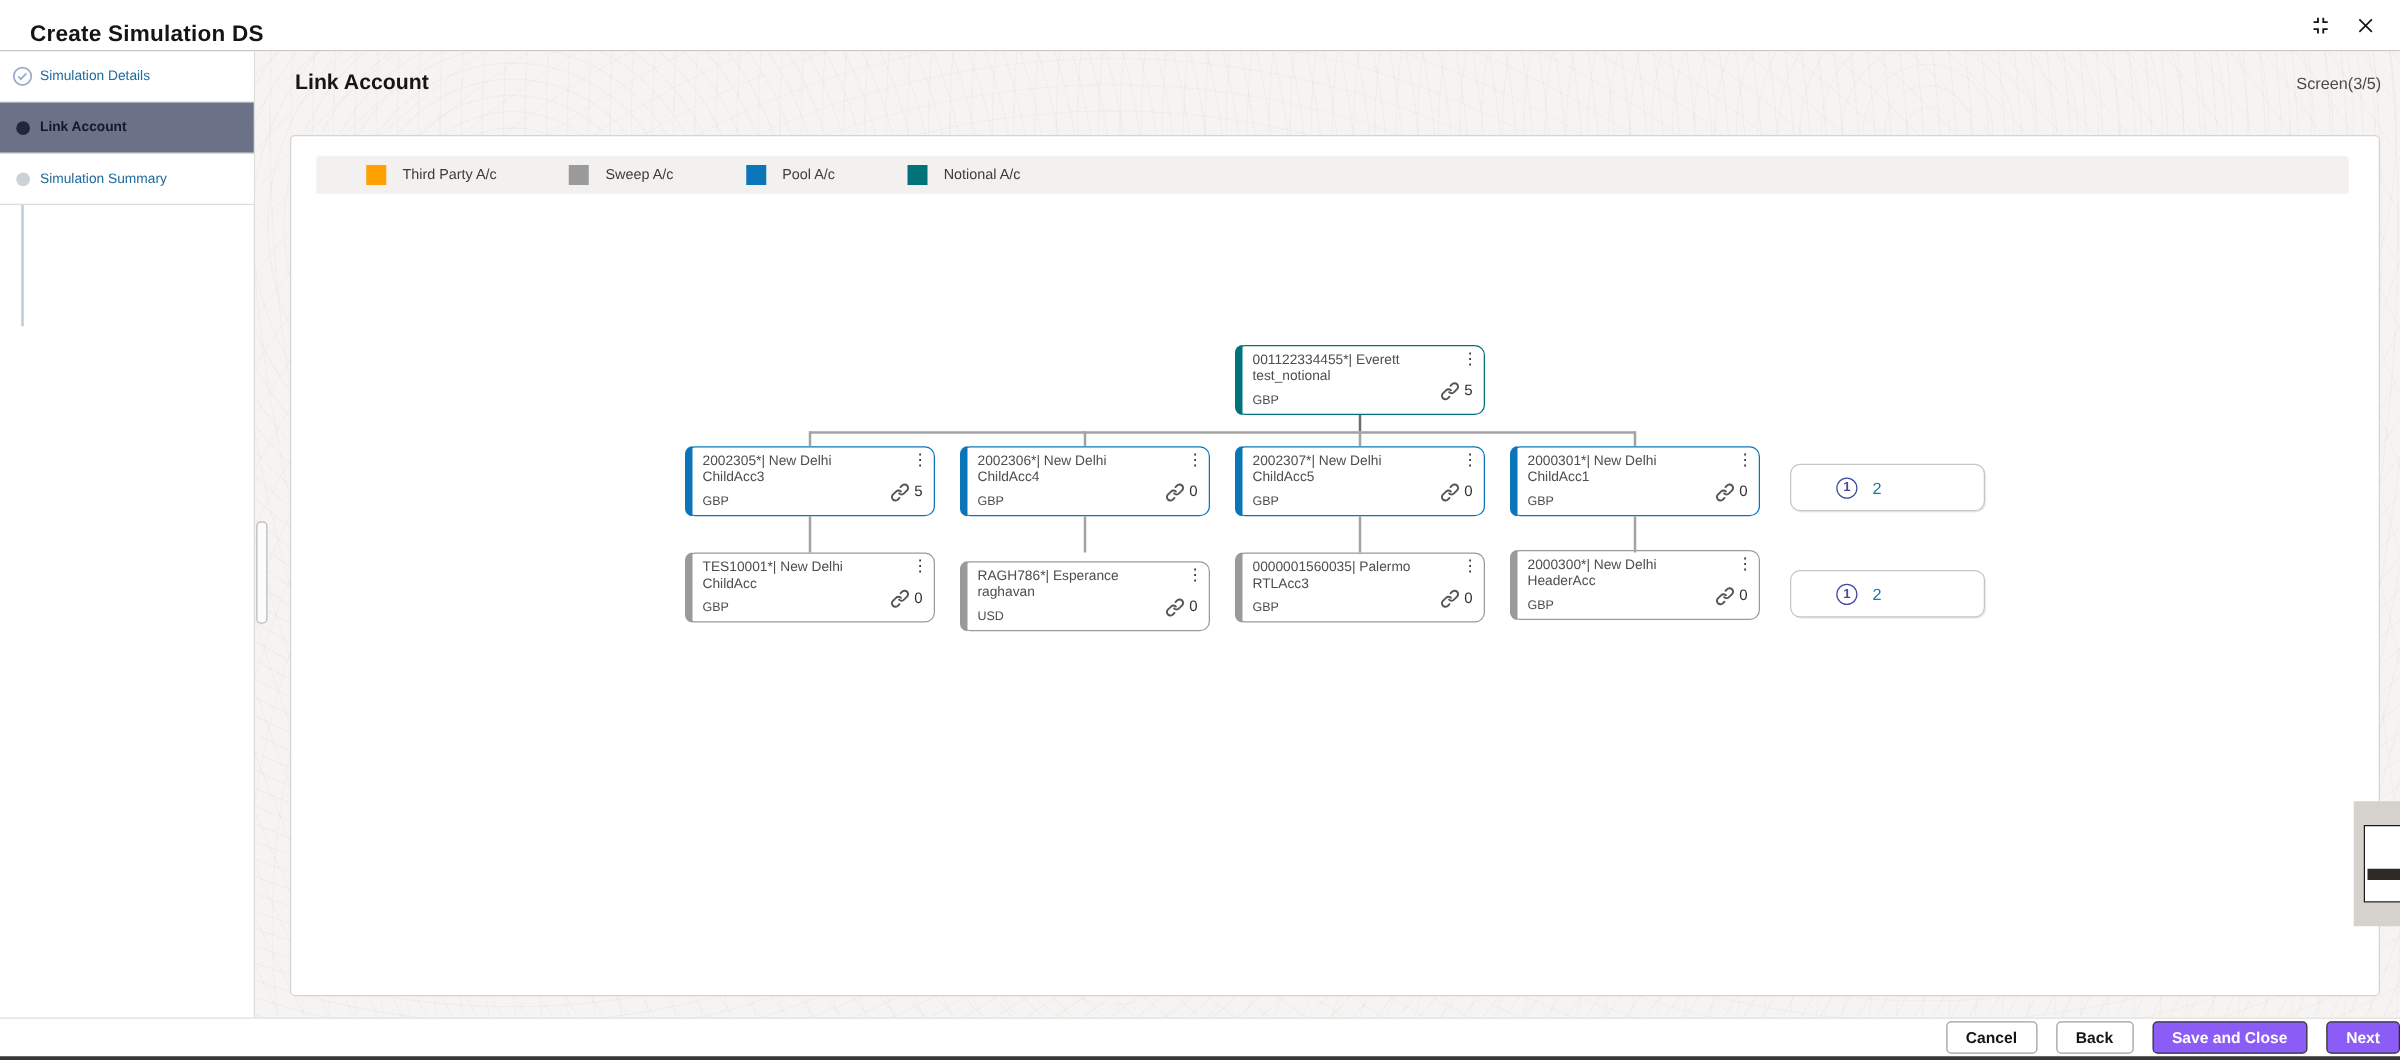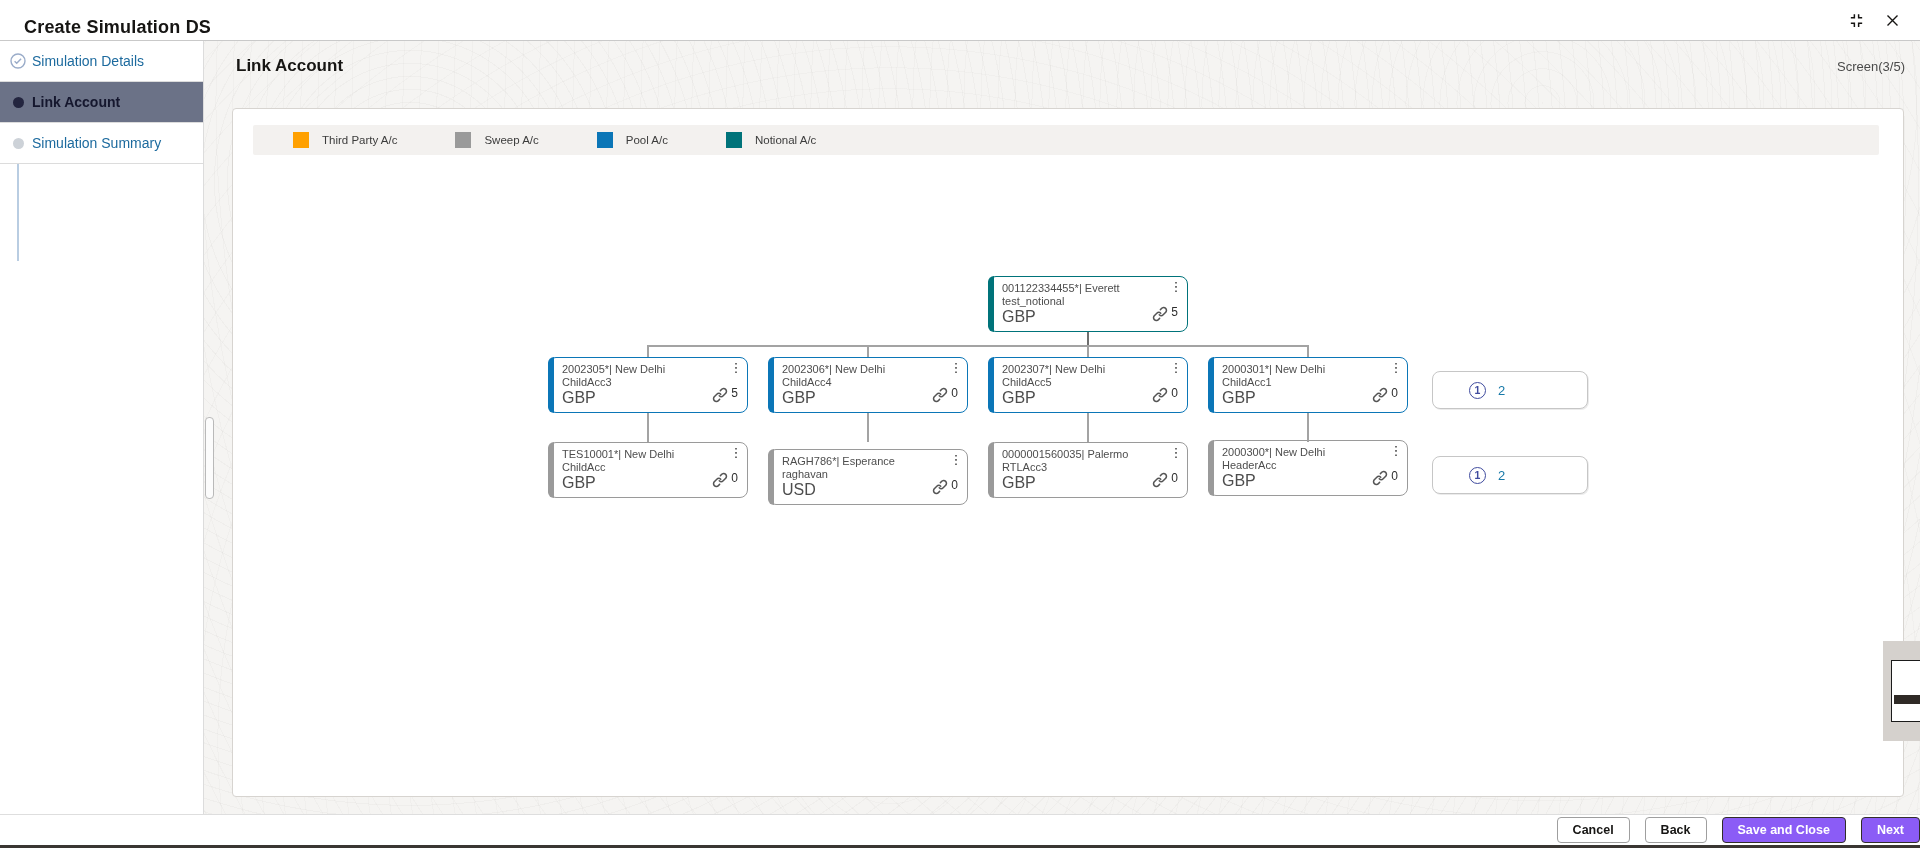--- a/index.html
+++ b/index.html
@@ -20,21 +20,21 @@
   .sidebar{
     position:absolute;left:0;top:41px;width:203px;height:777px;background:#fff;
     border-right:1px solid #dcdcdc;z-index:20;
   }
   .step-line{position:absolute;left:17px;top:20px;width:2px;height:200px;background:#b9cde2;z-index:0;}
   .step{
     position:relative;height:40px;display:flex;align-items:center;
     border-bottom:1px solid #dcdcdc;cursor:pointer;background:#fff;
   }
   .step .step-icon{position:relative;z-index:1;margin-left:10px;width:16px;height:16px;display:flex;align-items:center;justify-content:center;}
-  .step .lbl{margin-left:6px;font-size:14px;color:#1c6a9e;}
+  .step .lbl{margin-left:6px;font-size:11px;color:#1c6a9e;}
   .step.active{background:#6b7287;}
   .step.active .lbl{color:#15172e;font-weight:600;}
   .dot{width:11px;height:11px;border-radius:50%;}
   .dot.dark{background:#23253f;}
   .dot.gray{background:#cdd2d8;}
   
   .scroll-thumb{position:absolute;left:205px;top:417px;width:7px;height:80px;border:1px solid #b9b9b9;border-radius:4px;background:#fcfcfc;z-index:25;cursor:grab;}
   
   .main{
     position:absolute;left:204px;top:41px;width:1716px;height:777px;
@@ -64,21 +64,21 @@
   .node{
     position:absolute;width:200px;height:56px;background:#fff;box-sizing:border-box;
     border:1.5px solid var(--c);border-radius:8px;cursor:pointer;
   }
   .node::before{content:"";position:absolute;left:-1px;top:-1px;bottom:-1px;width:6px;background:var(--c);border-radius:7px 0 0 7px;}
   .node .ntitle{
     position:absolute;left:13px;top:5px;width:150px;font-size:11px;line-height:1.22;color:#4d4d4d;
   }
   .node .kebab{position:absolute;right:4px;top:3px;width:14px;text-align:center;font-size:13px;color:#2e2e2e;cursor:pointer;line-height:1;letter-spacing:0;}
   .node .bottom{position:absolute;left:13px;right:9px;bottom:5px;display:flex;justify-content:space-between;align-items:flex-end;}
-  .node .ccy{font-size:16px;color:#4d4d4d;}
+  .node .ccy{font-size:10px;color:#4d4d4d;}
   .node .linkwrap{display:flex;align-items:flex-end;}
   .node .lcount{font-size:12px;color:#2e2e2e;margin-left:3px;transform:translateY(-7px);}
   .hline,.vline{position:absolute;background:#a3a3a3;}
   .vline.dark{background:#6e6e6e;width:2px;}
   .badge{
     position:absolute;width:156px;height:38px;background:#fff;border:1px solid #c6c6c6;border-radius:8px;
     box-sizing:border-box;display:flex;align-items:center;padding-left:36px;gap:12px;cursor:pointer;
     box-shadow:1px 1px 0 rgba(0,0,0,.08);
   }
   .badge .circle1{

